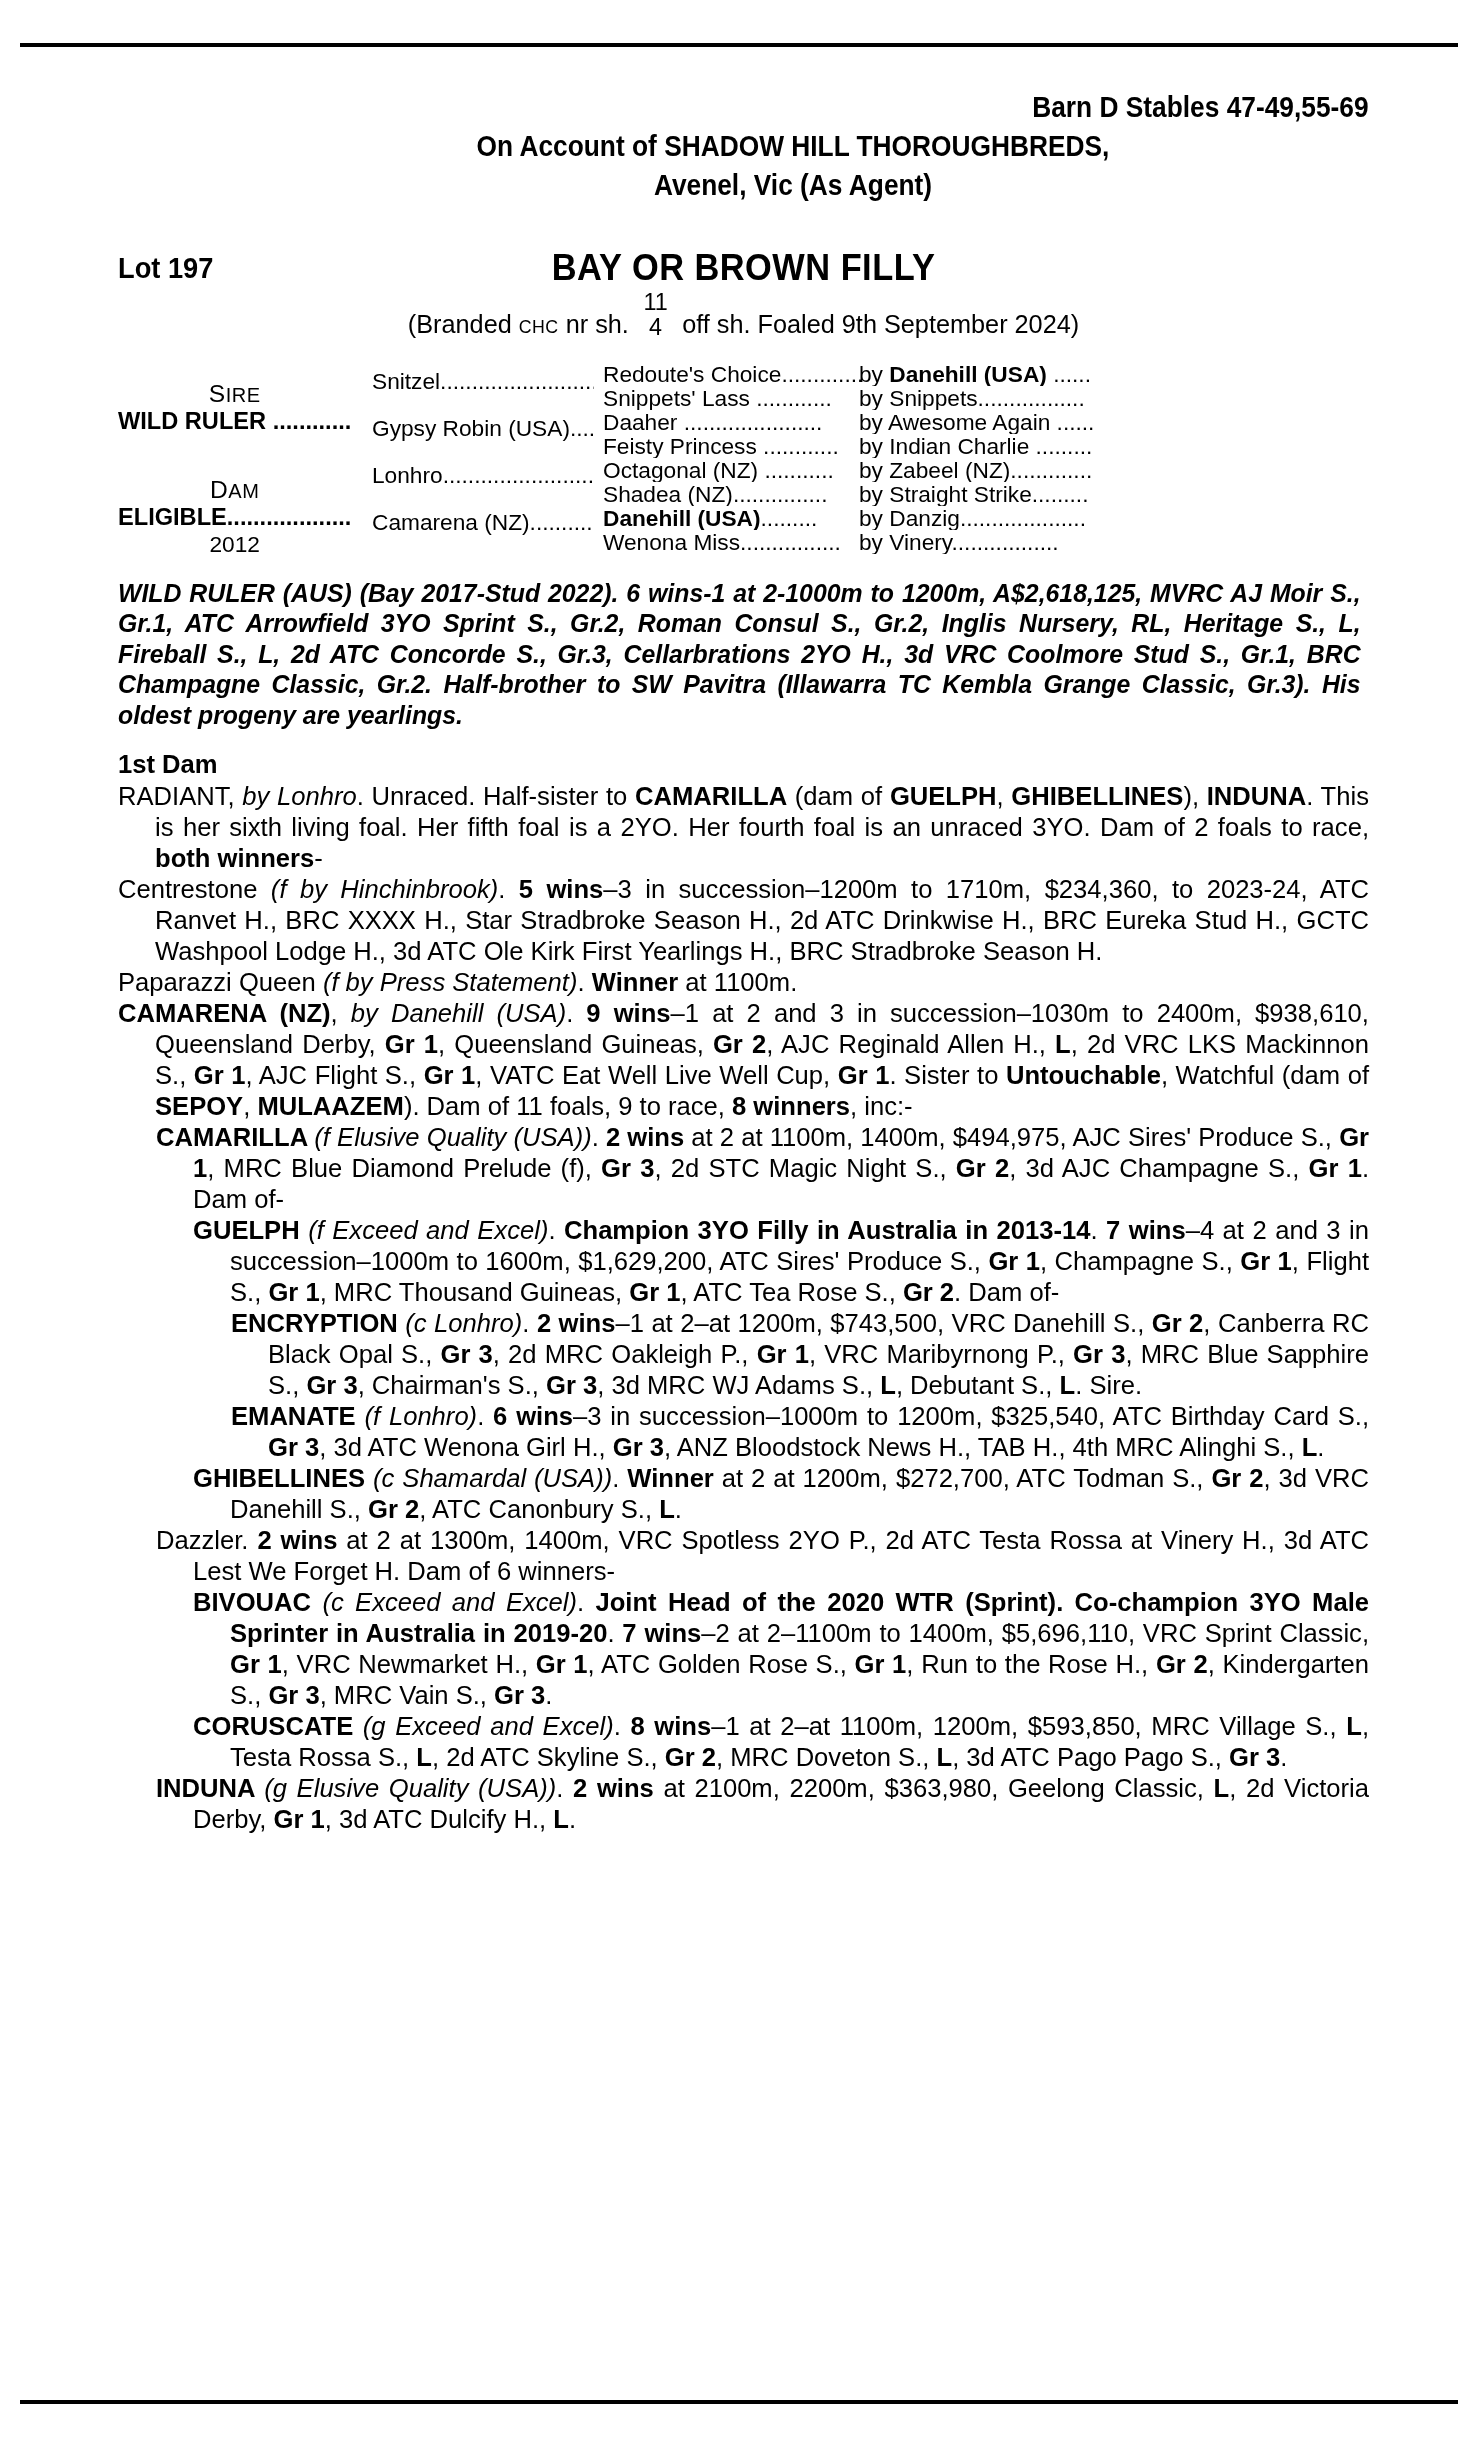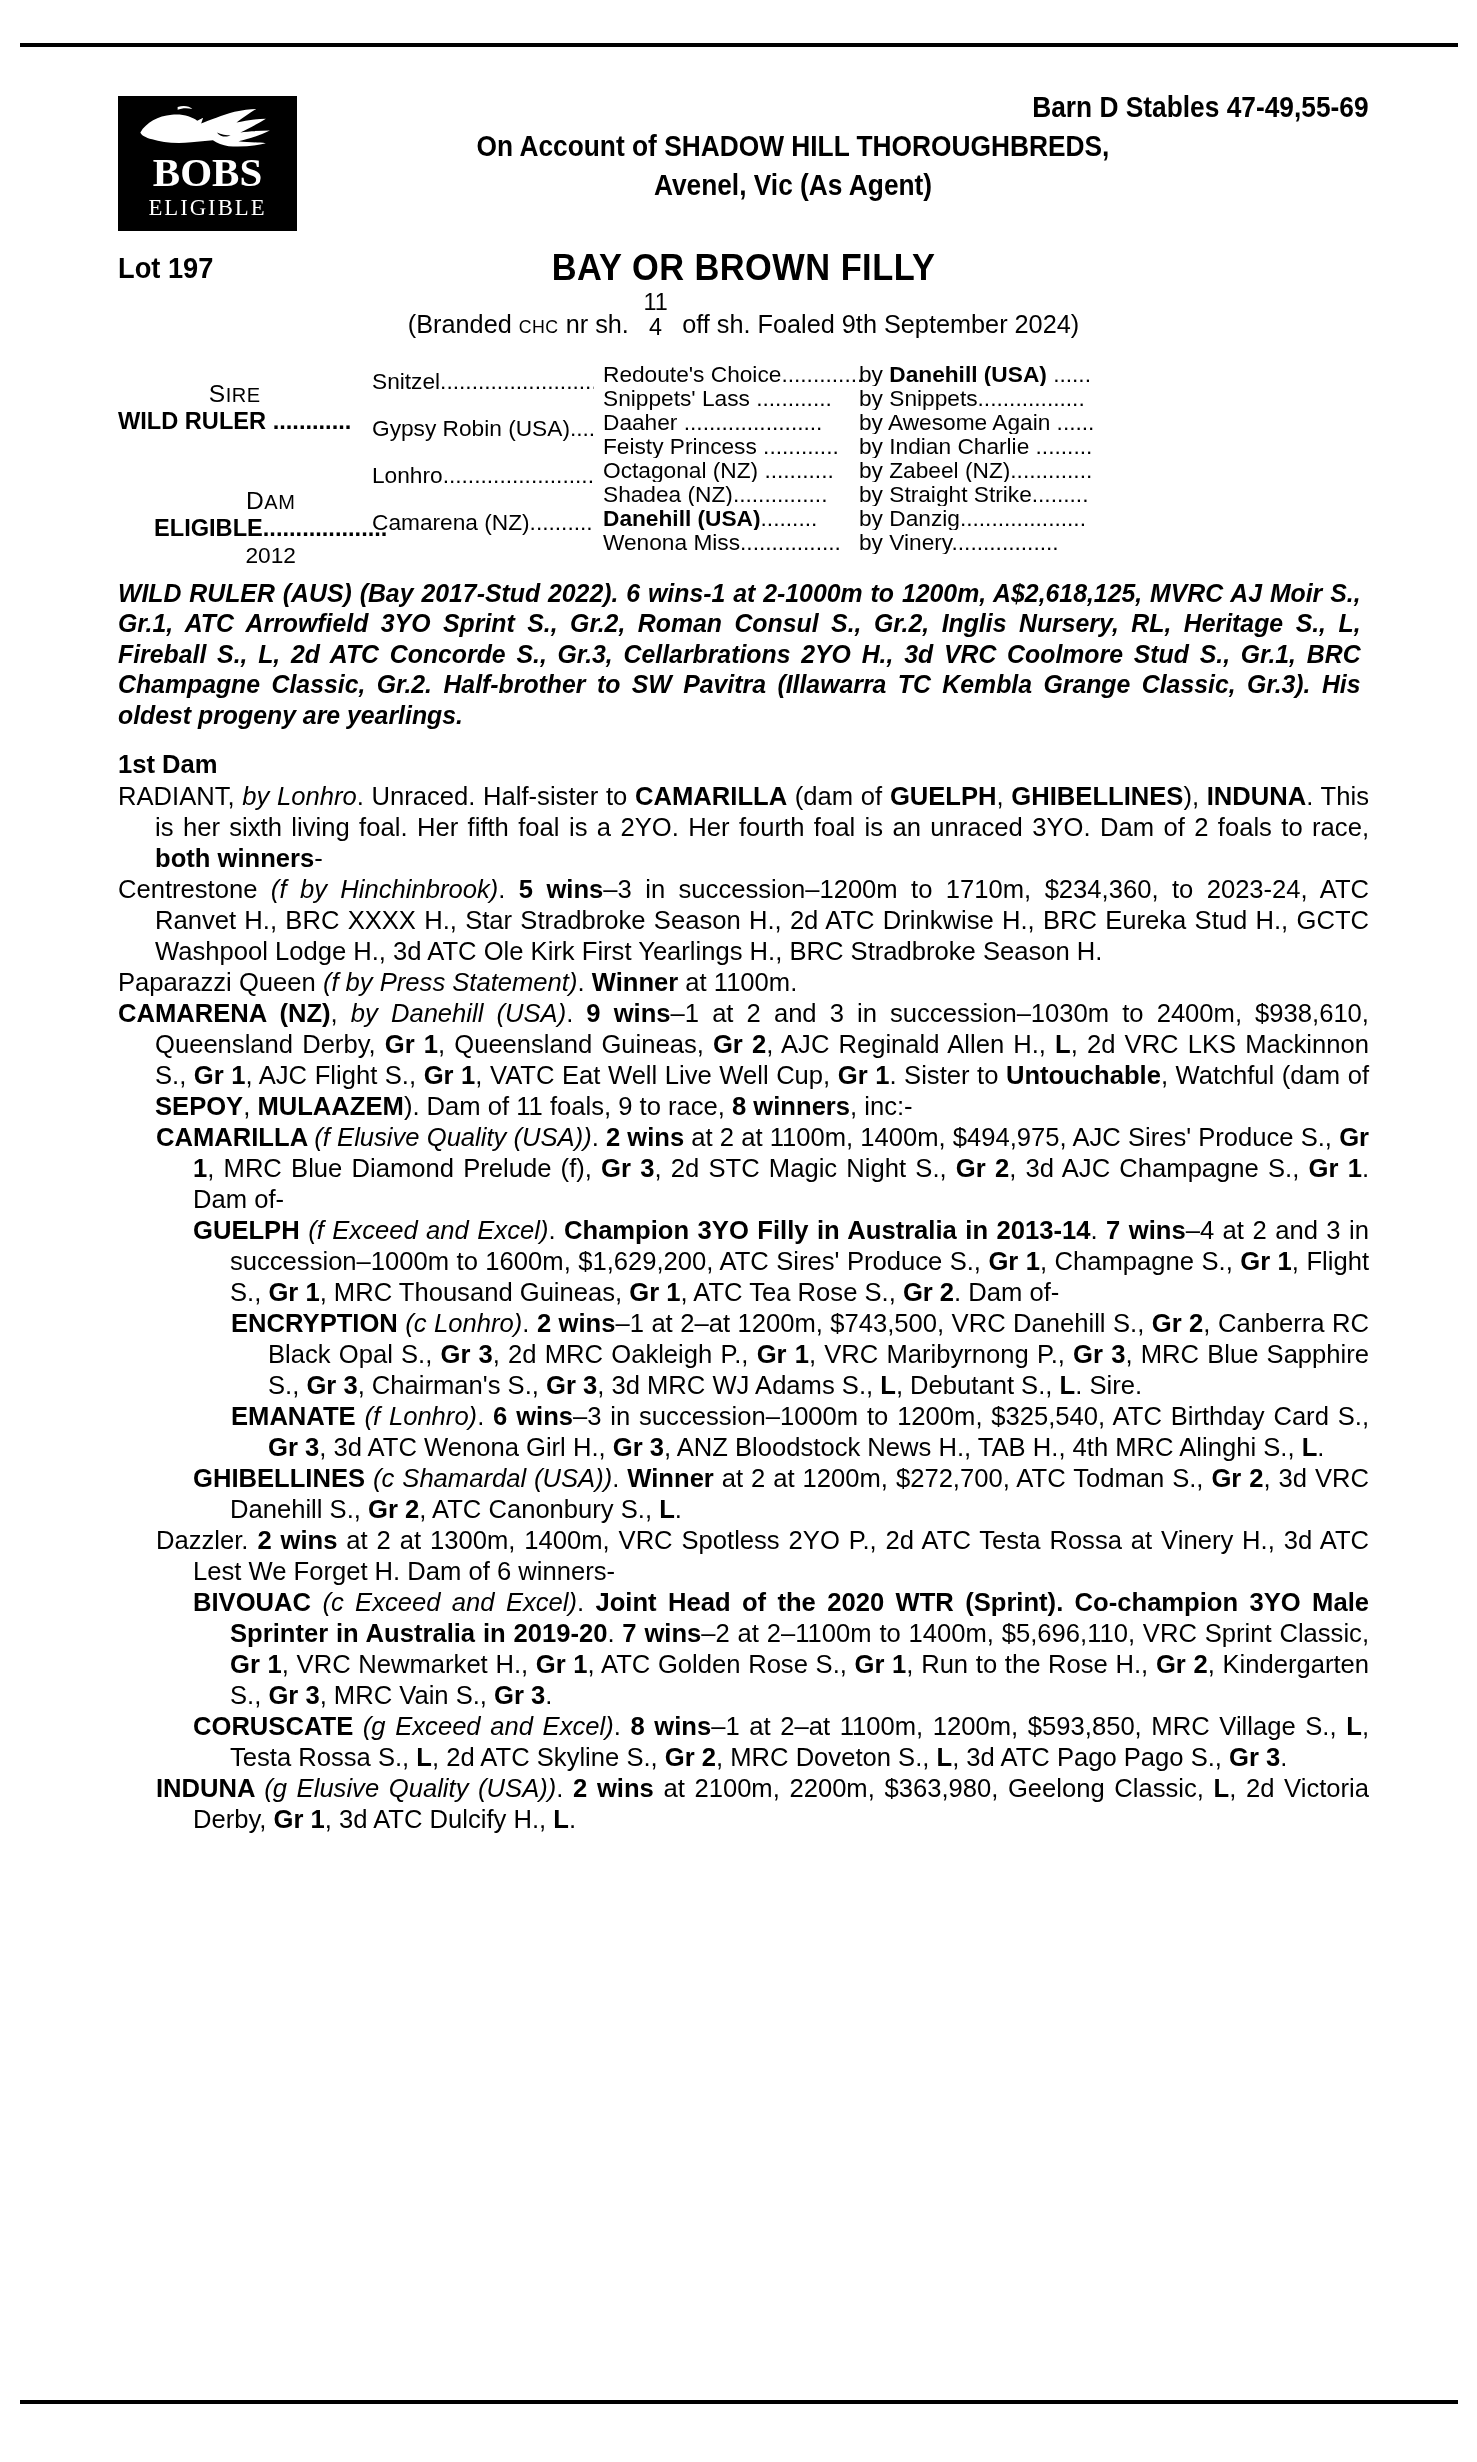--- a/index.html
+++ b/index.html
@@ -198,21 +198,21 @@
   .ped-col1 .dam-year {
     text-align: center;
     font-size: 22.7px;
   }
   .ped-g1 {
     position: absolute;
     left: 0; top: 21.7px;
   }
   .ped-g2 {
     position: absolute;
-    left: 0; top: 128px; margin-left: 36px;
+    left: 0; top: 117px;
   }
   .dots { letter-spacing: 0px; }
 
   .ped-col2 {
     position: absolute;
     left: 254px;
     top: 0px;
     width: 222px;
   }
   .ped-col2 div {
@@ -290,29 +290,20 @@
 
 <div class="page">
 
   <div class="rule rule-top"></div>
   <div class="rule rule-bottom"></div>
 
   <div class="content">
 
     <div class="header-block">
 
-      <div class="bobs-logo">
-        <svg class="bobs-horse" viewBox="0 0 158 52">
-          <path fill="#ffffff" d="M8 30 C14 20 26 13 40 12 C52 11 60 14 66 18 L72 15 L70 21 C78 18 92 12 104 9 C112 7 120 6 126 6 C120 10 112 15 106 20 C114 18 126 16 136 16 C128 21 118 26 110 30 C118 29 130 28 140 28 C130 33 118 37 108 39 C116 40 128 40 136 41 C124 44 110 45 98 44 C92 43 86 41 82 38 L60 40 C44 42 30 40 20 37 C13 35 9 33 8 30 Z"></path>
-          <path fill="#ffffff" d="M46 4 C52 2 58 3 61 6 C56 5 50 5 46 7 Z"></path>
-          <path fill="#000000" d="M86 30 c4 2 10 3 14 3 c-4 2 -10 2 -14 -3 Z"></path>
-        </svg>
-        <div class="bobs-word">BOBS</div>
-        <div class="bobs-sub">ELIGIBLE</div>
-      </div>
 
       <div class="barn-line">Barn D Stables 47-49,55-69</div>
       <div class="account-line">On Account of SHADOW HILL THOROUGHBREDS,</div>
       <div class="avenel-line">Avenel, Vic (As Agent)</div>
     </div>
 
     <div class="lot-row">
       <div class="lot-number">Lot 197</div>
       <div class="filly-title">BAY OR BROWN FILLY</div>
     </div>

